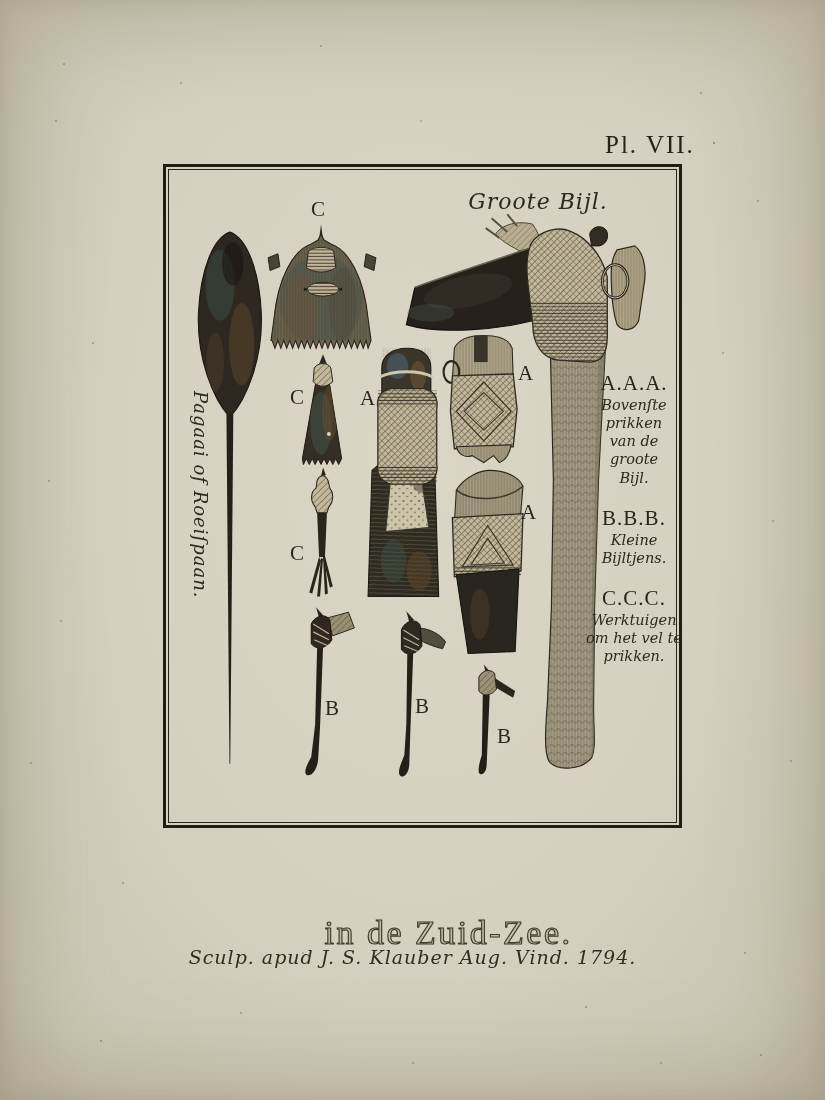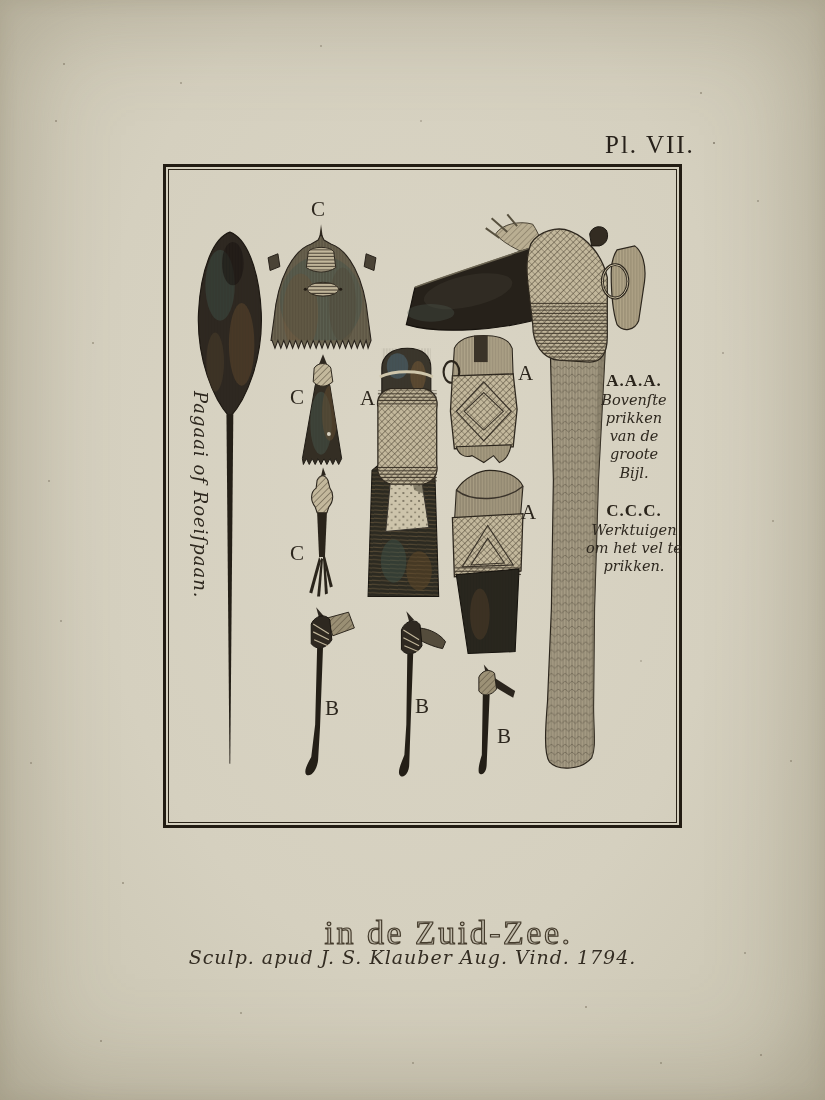--- a/index.html
+++ b/index.html
@@ -30,21 +30,21 @@
     border:3px solid #221c13;box-sizing:border-box;}
   .frame-inner{position:absolute;inset:2px;border:1.5px solid #2a2318;}
   .frame-content{position:absolute;inset:5px;}
   .frame-content svg{position:absolute;inset:0;width:100%;height:100%;}
   .lbl{position:absolute;font-size:21px;color:#2c261d;font-family:"Liberation Serif",serif;}
   .script{font-family:"DejaVu Serif",serif;font-style:italic;color:#2e281f;}
   .groote-bijl{position:absolute;left:274px;top:14px;width:180px;text-align:center;font-size:22px;letter-spacing:1px;}
   .paddle-label{position:absolute;left:37px;top:216px;font-size:18px;letter-spacing:1px;white-space:nowrap;
     transform-origin:0 0;transform:rotate(90deg);}
   .legend{position:absolute;left:412px;top:196px;width:96px;text-align:center;}
-  .legend .key{font-size:17px;letter-spacing:1px;color:#2a241b;font-weight:bold;}
+  .legend .key{font-size:21px;letter-spacing:1px;color:#2a241b;}
   .legend .line{font-size:14.5px;line-height:1.25;}
   .legend .entry{margin-bottom:19px;}
   .caption{position:absolute;left:0;width:825px;text-align:center;}
   .title-line{font-size:34px;letter-spacing:2.5px;color:rgba(219,214,198,.55);
     -webkit-text-stroke:1.15px #443b2c;text-shadow:0 0 1px rgba(68,59,44,.35);}
   .t1{top:854px;}
   .t2{top:914px;padding-left:36px;}
   .credit{top:946px;font-size:19px;letter-spacing:1px;color:#332c22;}
 </style>
 </head>
@@ -268,40 +268,46 @@
 
           <g>
             <path d="M326,510 L348,524 L346,531 L324,518 Z" fill="#2b251d"></path>
             <path d="M318,506 L316,497 L322,504 Z" fill="#2e2820"></path>
             <path d="M311,510 C314,503 322,501 327,506 L329,522 C324,529 315,530 311,524 Z" fill="#9c9176" stroke="#26211a" stroke-width="1"></path>
             <path d="M311,510 C314,503 322,501 327,506 L329,522 C324,529 315,530 311,524 Z" fill="url(#xh1)" opacity=".7"></path>
             <path d="M315,528 L322,528 L319,598 C319,607 314,611 311,607 C310,603 312,595 314,589 Z" fill="#241f17"></path>
           </g>
         </svg>
 
+        <span class="script groote-bijl">Groote Bijl.</span>
         <span class="script paddle-label">Pagaai of Roeiſpaan.</span>
 
         <span class="lbl" style="left:137px;top:22px;">C</span>
         <span class="lbl" style="left:116px;top:210px;">C</span>
         <span class="lbl" style="left:116px;top:366px;">C</span>
         <span class="lbl" style="left:186px;top:211px;">A</span>
         <span class="lbl" style="left:344px;top:186px;">A</span>
         <span class="lbl" style="left:347px;top:325px;">A</span>
         <span class="lbl" style="left:151px;top:521px;">B</span>
         <span class="lbl" style="left:241px;top:519px;">B</span>
         <span class="lbl" style="left:323px;top:549px;">B</span>
 
         <div class="legend">
           <div class="entry">
             <div class="key">A.A.A.</div>
             <div class="line script">Bovenſte prikken</div>
             <div class="line script">van de groote</div>
             <div class="line script">Bijl.</div>
           </div>
           <div class="entry">
+            <div class="key">B.B.B.</div>
+            <div class="line script">Kleine</div>
+            <div class="line script">Bijltjens.</div>
+          </div>
+          <div class="entry">
             <div class="key">C.C.C.</div>
             <div class="line script">Werktuigen</div>
             <div class="line script">om het vel te</div>
             <div class="line script">prikken.</div>
           </div>
         </div>
 
       </div>
     </div>
   </div>

